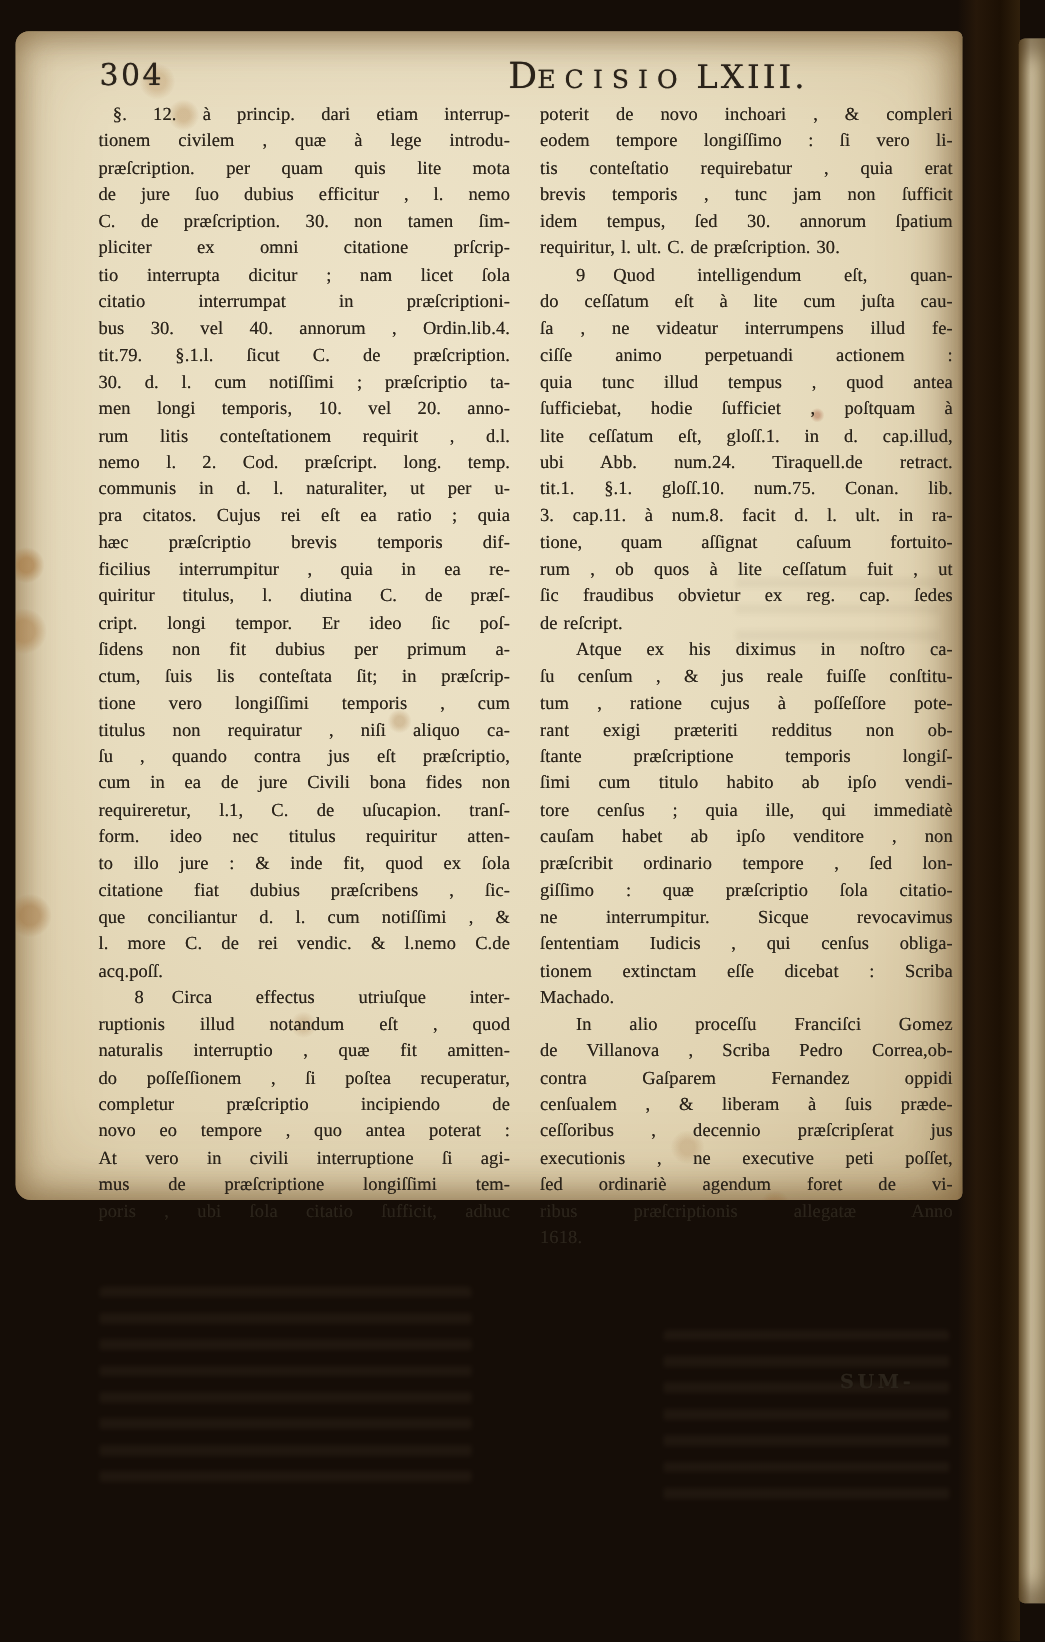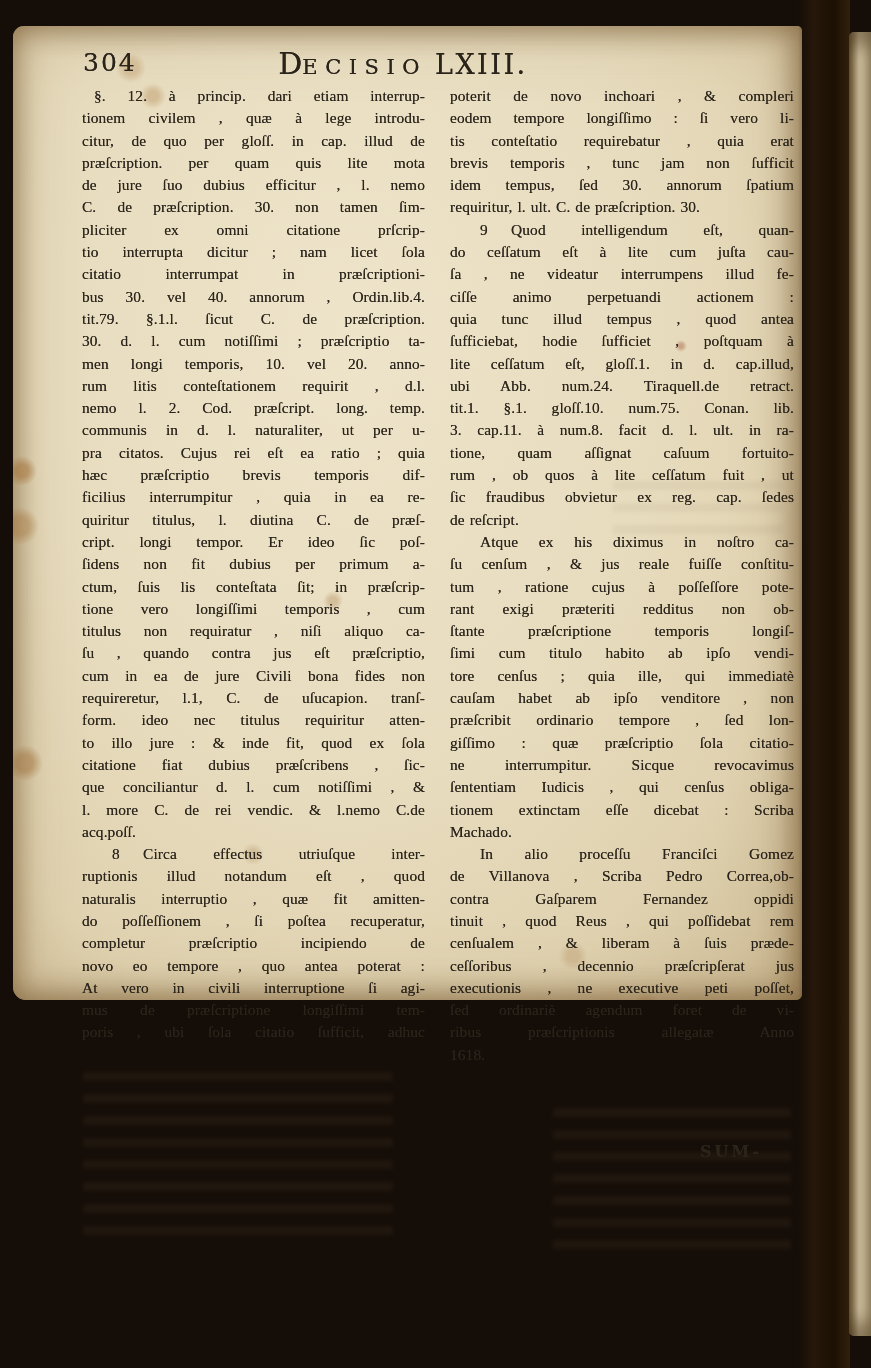--- a/index.html
+++ b/index.html
@@ -60,21 +60,21 @@
     box-shadow:inset 0 14px 16px rgba(60,40,16,.45), inset 0 -14px 16px rgba(60,40,16,.45);
   }
   
   .pagenum {
     position:absolute; left:70px; top:22px;
     font-size:25px; color:#2b241b; letter-spacing:2px;
     text-shadow:0 0 .6px rgba(43,36,27,.8);
   }
   .header {
     position:absolute; left:120px; top:20px; width:540px;
-    text-align:center; color:#2a231a; white-space:nowrap;
+    text-align:right; color:#2a231a; white-space:nowrap;
     text-shadow:0 0 .6px rgba(42,35,26,.8);
   }
   .hd-init  { font-size:30px; }
   .hd-caps  { font-size:21px; letter-spacing:7.5px; }
   .hd-roman { font-size:27px; letter-spacing:2.5px; margin-left:8px; }
   .columns {
     position:absolute; left:69px; top:59px; width:712px;
     display:flex; gap:25px;font-family:Liberation Serif, serif;
   }
   .col { width:343px; height:982px; overflow:hidden; }
@@ -107,21 +107,20 @@
   <div class="pagenum">304</div>
 
   <div class="header">
     <span class="hd-init">D</span><span class="hd-caps">ECISIO</span><span class="hd-roman">LXIII.</span>
   </div>
 
   <div class="columns">
     <div class="col left">
         <div class="line ind1">§. 12. à princip. dari etiam interrup-</div>
         <div class="line">tionem civilem , quæ à lege introdu-</div>
-        <div class="line">citur, de quo per gloſſ. in cap. illud de</div>
         <div class="line">præſcription. per quam quis lite mota</div>
         <div class="line">de jure ſuo dubius efficitur , l. nemo</div>
         <div class="line">C. de præſcription. 30. non tamen ſim-</div>
         <div class="line">pliciter ex omni citatione prſcrip-</div>
         <div class="line">tio interrupta dicitur ; nam licet ſola</div>
         <div class="line">citatio interrumpat in præſcriptioni-</div>
         <div class="line">bus 30. vel 40. annorum , Ordin.lib.4.</div>
         <div class="line">tit.79. §.1.l. ſicut C. de præſcription.</div>
         <div class="line">30. d. l. cum notiſſimi ; præſcriptio ta-</div>
         <div class="line">men longi temporis, 10. vel 20. anno-</div>
@@ -187,21 +186,20 @@
         <div class="line">cauſam habet ab ipſo venditore , non</div>
         <div class="line">præſcribit ordinario tempore , ſed lon-</div>
         <div class="line">giſſimo : quæ præſcriptio ſola citatio-</div>
         <div class="line">ne interrumpitur. Sicque revocavimus</div>
         <div class="line">ſententiam Iudicis , qui cenſus obliga-</div>
         <div class="line">tionem extinctam eſſe dicebat : Scriba</div>
         <div class="line pend">Machado.</div>
         <div class="line ind2">In alio proceſſu Franciſci Gomez</div>
         <div class="line">de Villanova , Scriba Pedro Correa,ob-</div>
         <div class="line">contra Gaſparem Fernandez oppidi</div>
-        <div class="line">tinuit , quod Reus , qui poſſidebat rem</div>
         <div class="line">cenſualem , &amp; liberam à ſuis præde-</div>
         <div class="line">ceſſoribus , decennio præſcripſerat jus</div>
         <div class="line">executionis , ne executive peti poſſet,</div>
         <div class="line">ſed ordinariè agendum foret de vi-</div>
         <div class="line">ribus præſcriptionis allegatæ Anno</div>
         <div class="line pend">1618.</div>
       </div>
   </div>
 
   <div class="catchword">SUM-</div>

